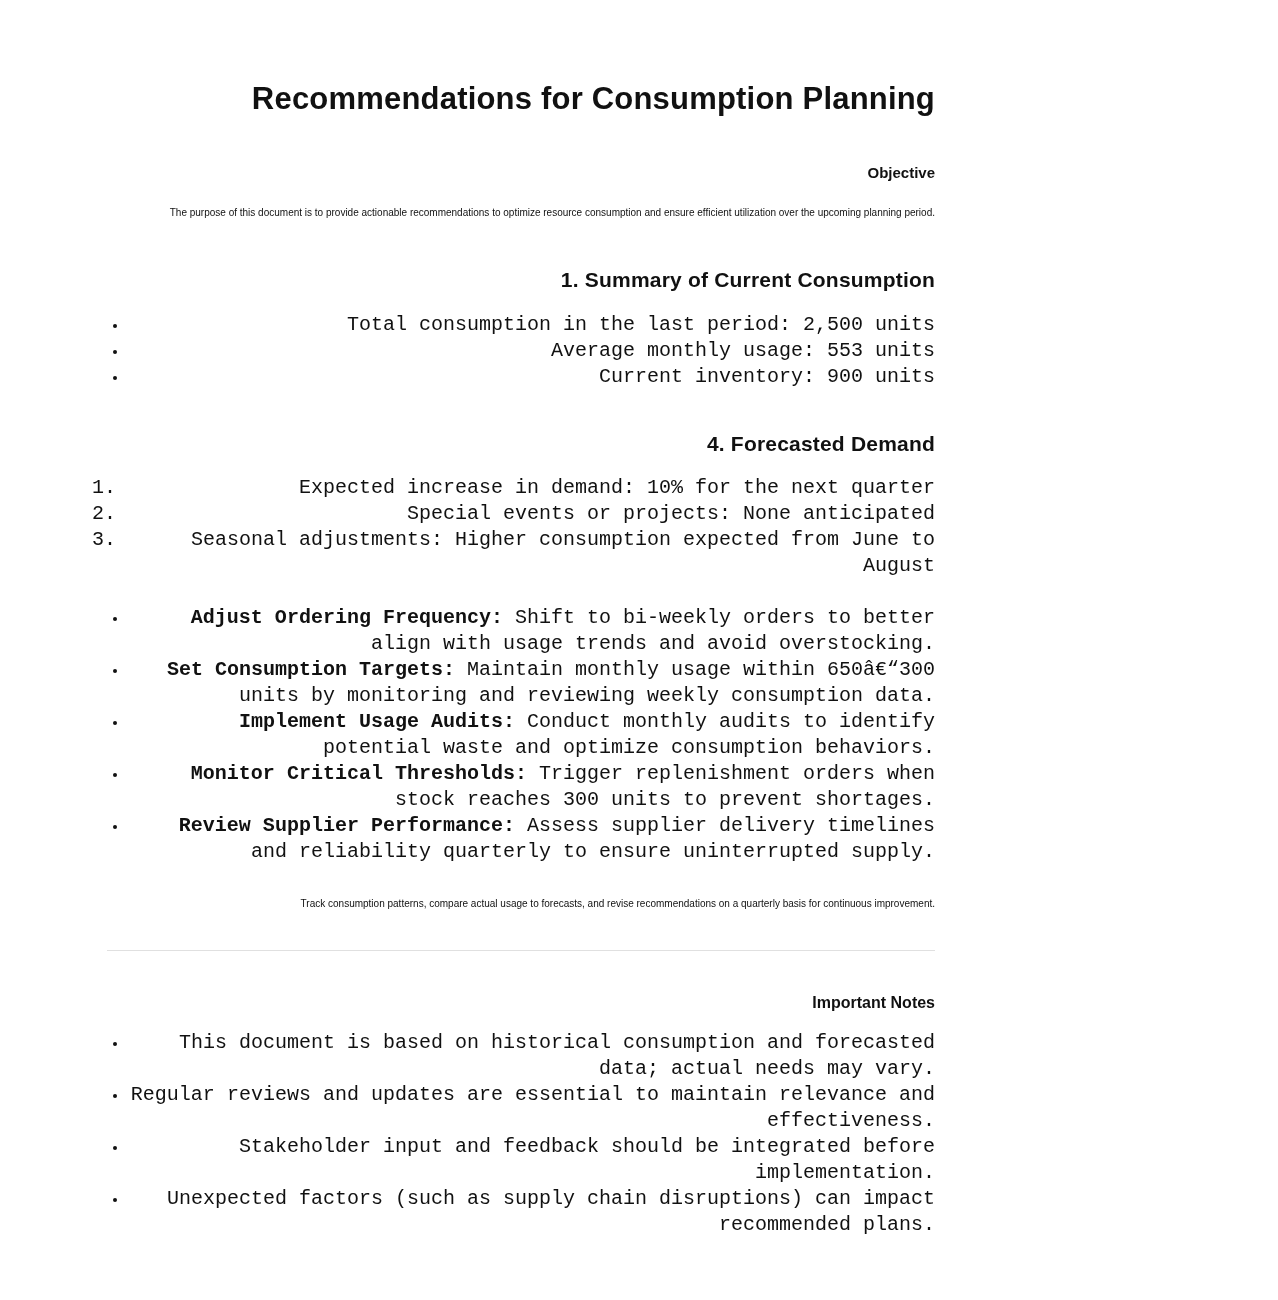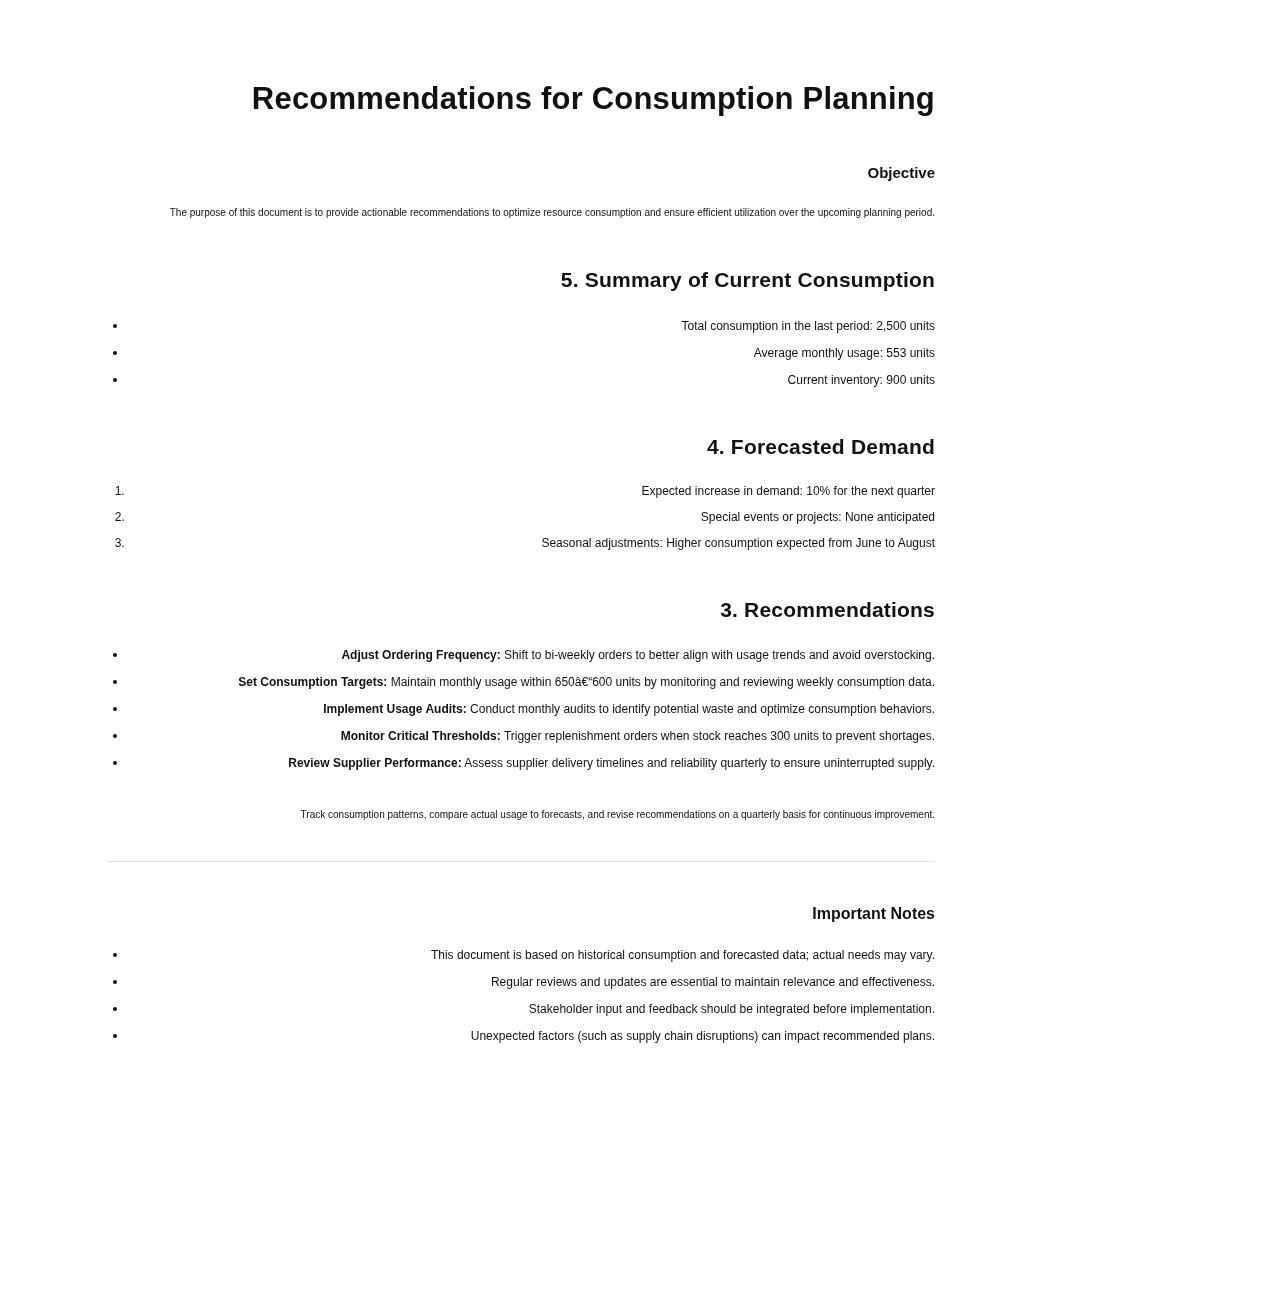--- a/index.html
+++ b/index.html
@@ -44,24 +44,25 @@
     font-weight: 700;
     line-height: 1.3;
     margin: 42px 0 14px 0;
   }
   p.body-text {
     font-size: 10px;
     line-height: 26px;
     margin: 16px 0;
   }
   ul.bullet-list, ol.numbered-list {
-    font-size: 12px;
+    font-size: 20px;
     line-height: 26px;
     margin: 16px 0 26px 0;
     padding-left: 21px;
+    font-family: Liberation Mono, monospace;
   }
   ul.bullet-list li, ol.numbered-list li {
     padding-left: 2px;
   }
   ul.bullet-list li::marker {
     font-size: 14px;
   }
   strong.rec-label {
     font-weight: 700;
     margin-left: 20px;
@@ -75,38 +76,37 @@
 </head>
 <body>
 
 <div class="page">
 
   <h1 class="doc-title">Recommendations for Consumption Planning</h1>
 
   <h3 class="sub-heading">Objective</h3>
   <p class="body-text">The purpose of this document is to provide actionable recommendations to optimize resource consumption and ensure efficient utilization over the upcoming planning period.</p>
 
-  <h2 class="section-heading">5. Summary of Current Consumption</h2>
+  <h2 class="section-heading">1. Summary of Current Consumption</h2>
   <ul class="bullet-list">
     <li>Total consumption in the last period: 2,500 units</li>
     <li>Average monthly usage: 553 units</li>
     <li>Current inventory: 900 units</li>
   </ul>
 
   <h2 class="section-heading">4. Forecasted Demand</h2>
   <ol class="numbered-list">
     <li>Expected increase in demand: 10% for the next quarter</li>
     <li>Special events or projects: None anticipated</li>
     <li>Seasonal adjustments: Higher consumption expected from June to August</li>
   </ol>
 
-  <h2 class="section-heading">3. Recommendations</h2>
   <ul class="bullet-list">
     <li><strong class="rec-label">Adjust Ordering Frequency:</strong><span> Shift to bi-weekly orders to better align with usage trends and avoid overstocking.</span></li>
-    <li><strong class="rec-label">Set Consumption Targets:</strong><span> Maintain monthly usage within 650â€“600 units by monitoring and reviewing weekly consumption data.</span></li>
+    <li><strong class="rec-label">Set Consumption Targets:</strong><span> Maintain monthly usage within 650â€“300 units by monitoring and reviewing weekly consumption data.</span></li>
     <li><strong class="rec-label">Implement Usage Audits:</strong><span> Conduct monthly audits to identify potential waste and optimize consumption behaviors.</span></li>
     <li><strong class="rec-label">Monitor Critical Thresholds:</strong><span> Trigger replenishment orders when stock reaches 300 units to prevent shortages.</span></li>
     <li><strong class="rec-label">Review Supplier Performance:</strong><span> Assess supplier delivery timelines and reliability quarterly to ensure uninterrupted supply.</span></li>
   </ul>
 
   <p class="body-text">Track consumption patterns, compare actual usage to forecasts, and revise recommendations on a quarterly basis for continuous improvement.</p>
 
   <hr class="divider">
 
   <h4 class="minor-heading">Important Notes</h4>

